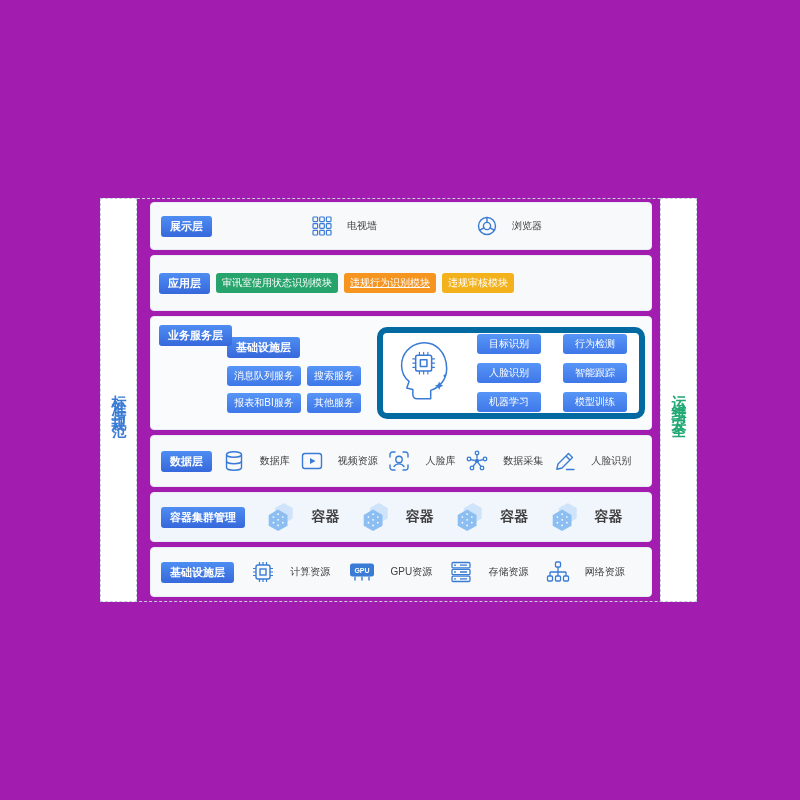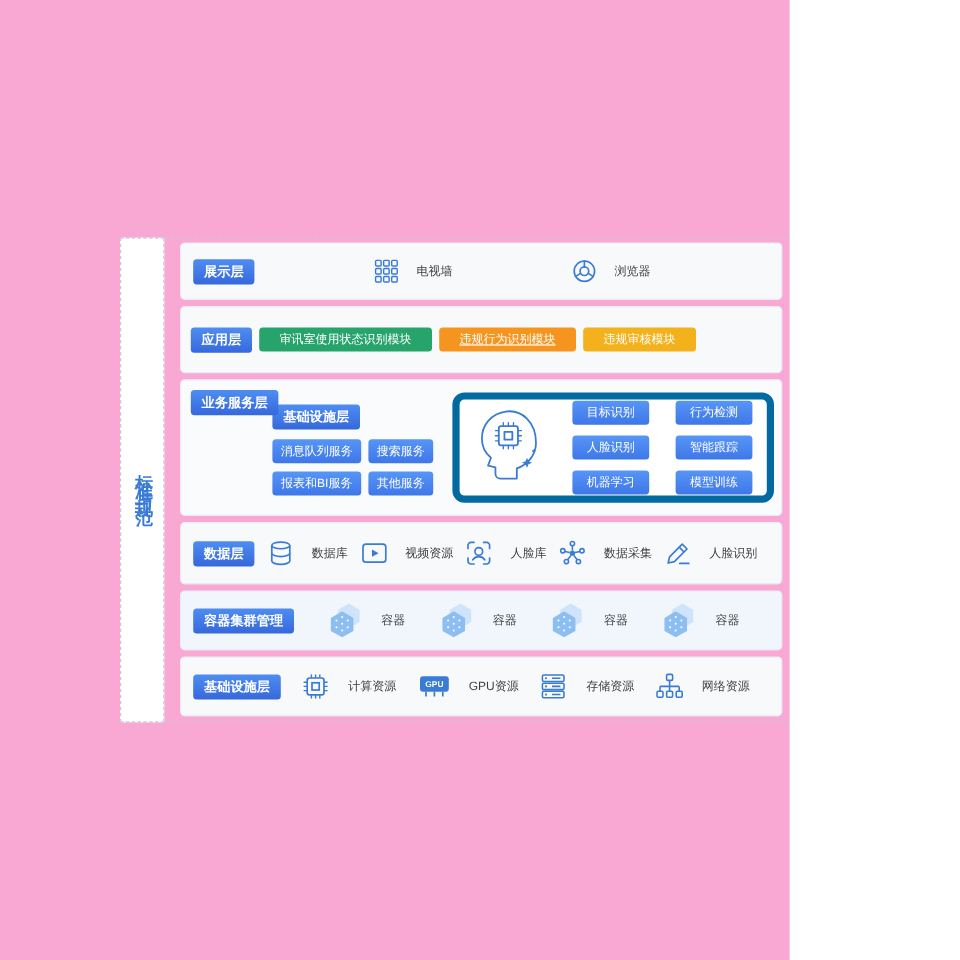--- a/index.html
+++ b/index.html
@@ -1,17 +1,17 @@
 <!DOCTYPE html>
 <html><head>
 <meta charset="utf-8">
 <style>
   html,body{margin:0;padding:0;background:#ffffff;}
   body{width:800px;height:800px;font-family:"Liberation Sans",sans-serif;}
-  .canvas{position:relative;width:658px;height:800px;background:#f9a8d4;overflow:hidden;}
+  .canvas{position:relative;width:800px;height:800px;background:#a21caf;overflow:hidden;}
 
   .outer-frame{position:absolute;left:100px;top:198px;width:597px;height:404px;
     border:1px dashed #c6ccd8;border-radius:2px;box-sizing:border-box;}
 
   .sidebar{position:absolute;top:198px;width:37px;height:404px;border:1px dashed #c3cbdc;
     box-sizing:border-box;display:flex;align-items:center;justify-content:center;background:#fff;}
   .sidebar.left{left:100px;}
   .sidebar.right{left:660px;}
   .vtext{writing-mode:vertical-rl;letter-spacing:7px;font-size:15px;font-weight:bold;}
   .vtext.blue{color:#3A7BD5;}
@@ -23,21 +23,21 @@
   .badge{display:inline-block;background:linear-gradient(180deg,#4E8DF2,#3668DB);color:#fff;
     font-size:11px;font-weight:bold;padding:3px 9px;border-radius:3px;white-space:nowrap;}
 
   .row.presentation{height:48px;display:flex;align-items:center;padding:0 10px;}
   .icon-items{flex:1;display:flex;justify-content:space-evenly;align-items:center;}
   .icon-item{display:flex;align-items:center;gap:14px;}
   .icon-label{font-size:10px;color:#3f3f3f;}
 
   .row.application{height:56px;display:flex;flex-direction:column;justify-content:center;gap:5px;padding:0 8px;}
   .app-line{display:flex;align-items:flex-start;gap:6px;}
-  .chip{font-size:10px;color:#fff;padding:3px 17px;border-radius:3px;white-space:nowrap;}
+  .chip{font-size:10px;color:#fff;padding:3px 6px;border-radius:3px;white-space:nowrap;}
   .chip.green{background:#27A36C;}
   .chip.orange{background:#F5941E;text-decoration:underline;}
   .chip.amber{background:#F3B11C;}
   .chip.blue{background:#3D7EEA;}
 
   .row.business{height:114px;position:relative;background:#FAFBFD;padding:8px 10px;}
   .business-badge{position:absolute;top:8px;left:8px;}
   .business-content{display:flex;align-items:center;height:100%;padding-left:66px;gap:16px;box-sizing:border-box;}
   .basic-services{display:flex;flex-direction:column;gap:8px;align-items:flex-start;margin-top:4px;}
   .svc-grid{display:grid;grid-template-columns:auto auto;gap:7px 6px;}
@@ -46,21 +46,21 @@
   .ai-panel{flex:1;max-width:268px;height:92px;border:6px solid #0369a1;border-radius:10px;background:#fff;
     display:flex;align-items:center;gap:20px;padding:6px 12px;box-sizing:border-box;}
   .ai-grid{display:grid;grid-template-columns:64px 64px;column-gap:22px;row-gap:9px;}
   .ai-chip{background:linear-gradient(180deg,#5795F7,#3E77E8);color:#fff;font-size:10px;
     padding:3px 0;border-radius:3px;text-align:center;}
 
   .row.data{height:52px;display:flex;align-items:center;padding:0 10px;}
   .row.container-cluster{height:50px;display:flex;align-items:center;padding:0 10px;background:#F0F6FC;}
   .row.infrastructure{height:50px;display:flex;align-items:center;padding:0 10px;}
 
-  .hex-label{font-size:10px;color:#3f3f3f;}
+  .hex-label{font-size:14px;color:#3f3f3f;font-weight:bold;}
   svg{display:block;}
   .gpu-text{font-family:"Liberation Sans",sans-serif;}
 </style>
 </head>
 <body>
 
 <div class="canvas">
 
   <div class="outer-frame"></div>
 

